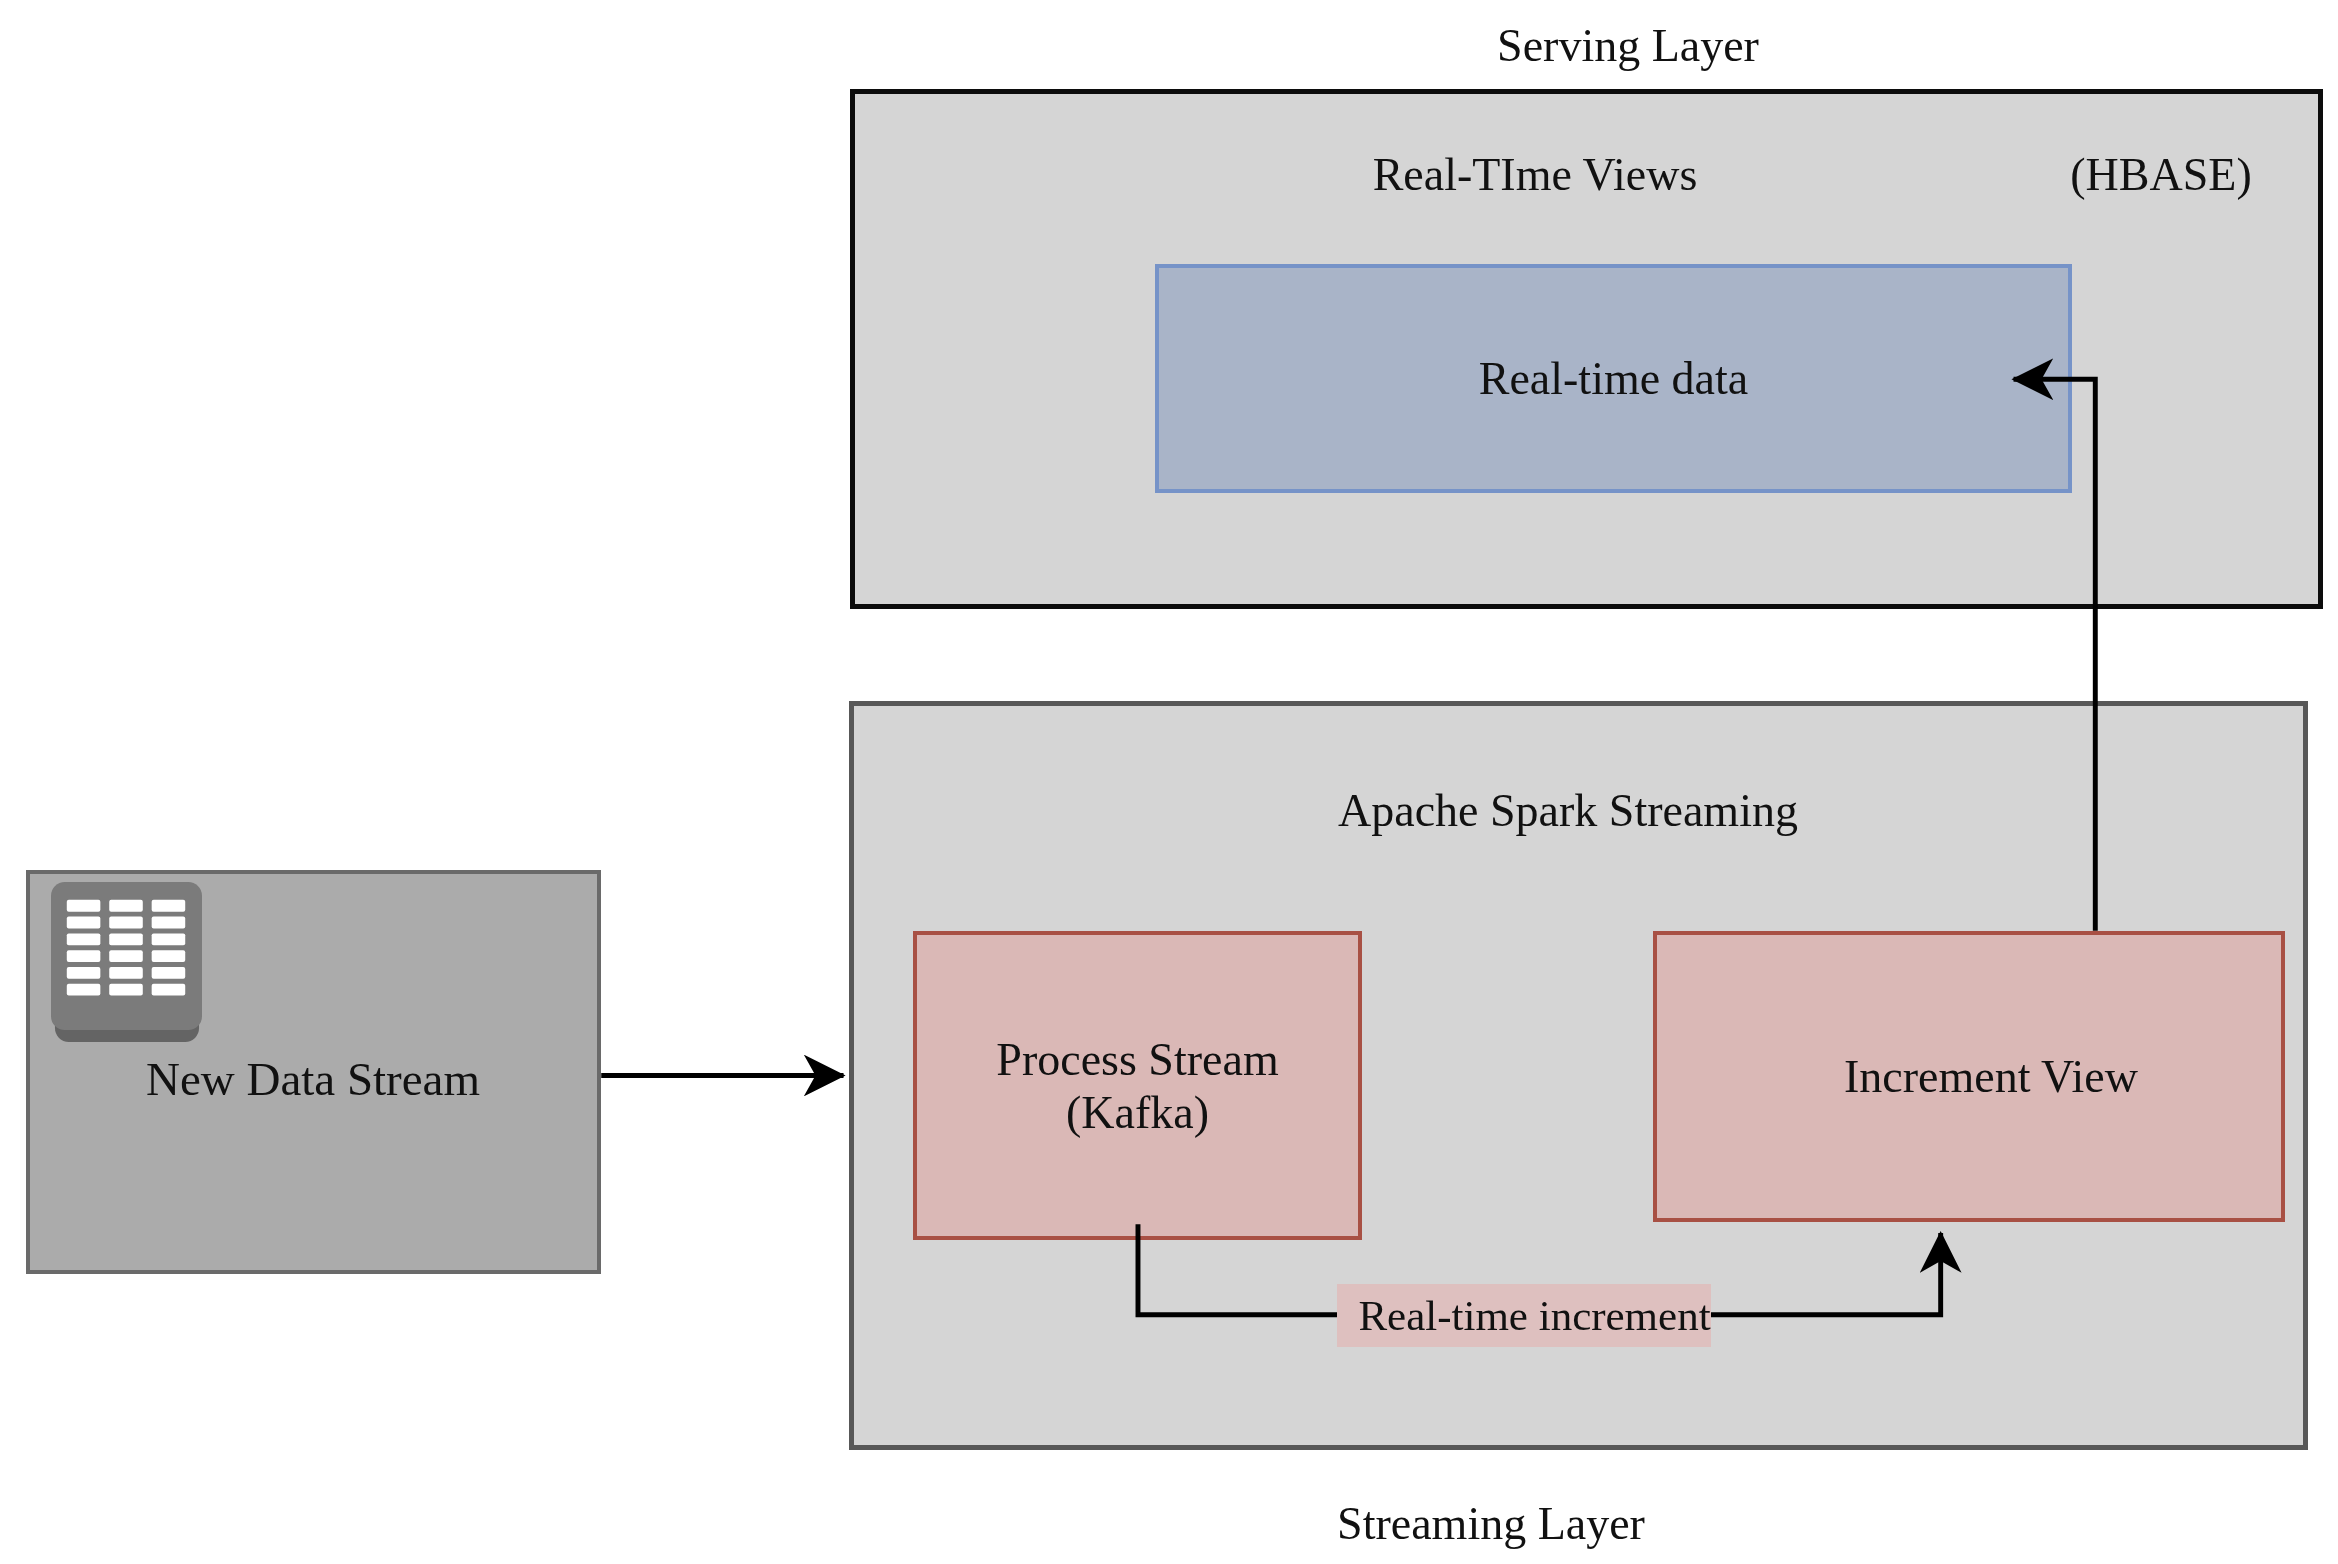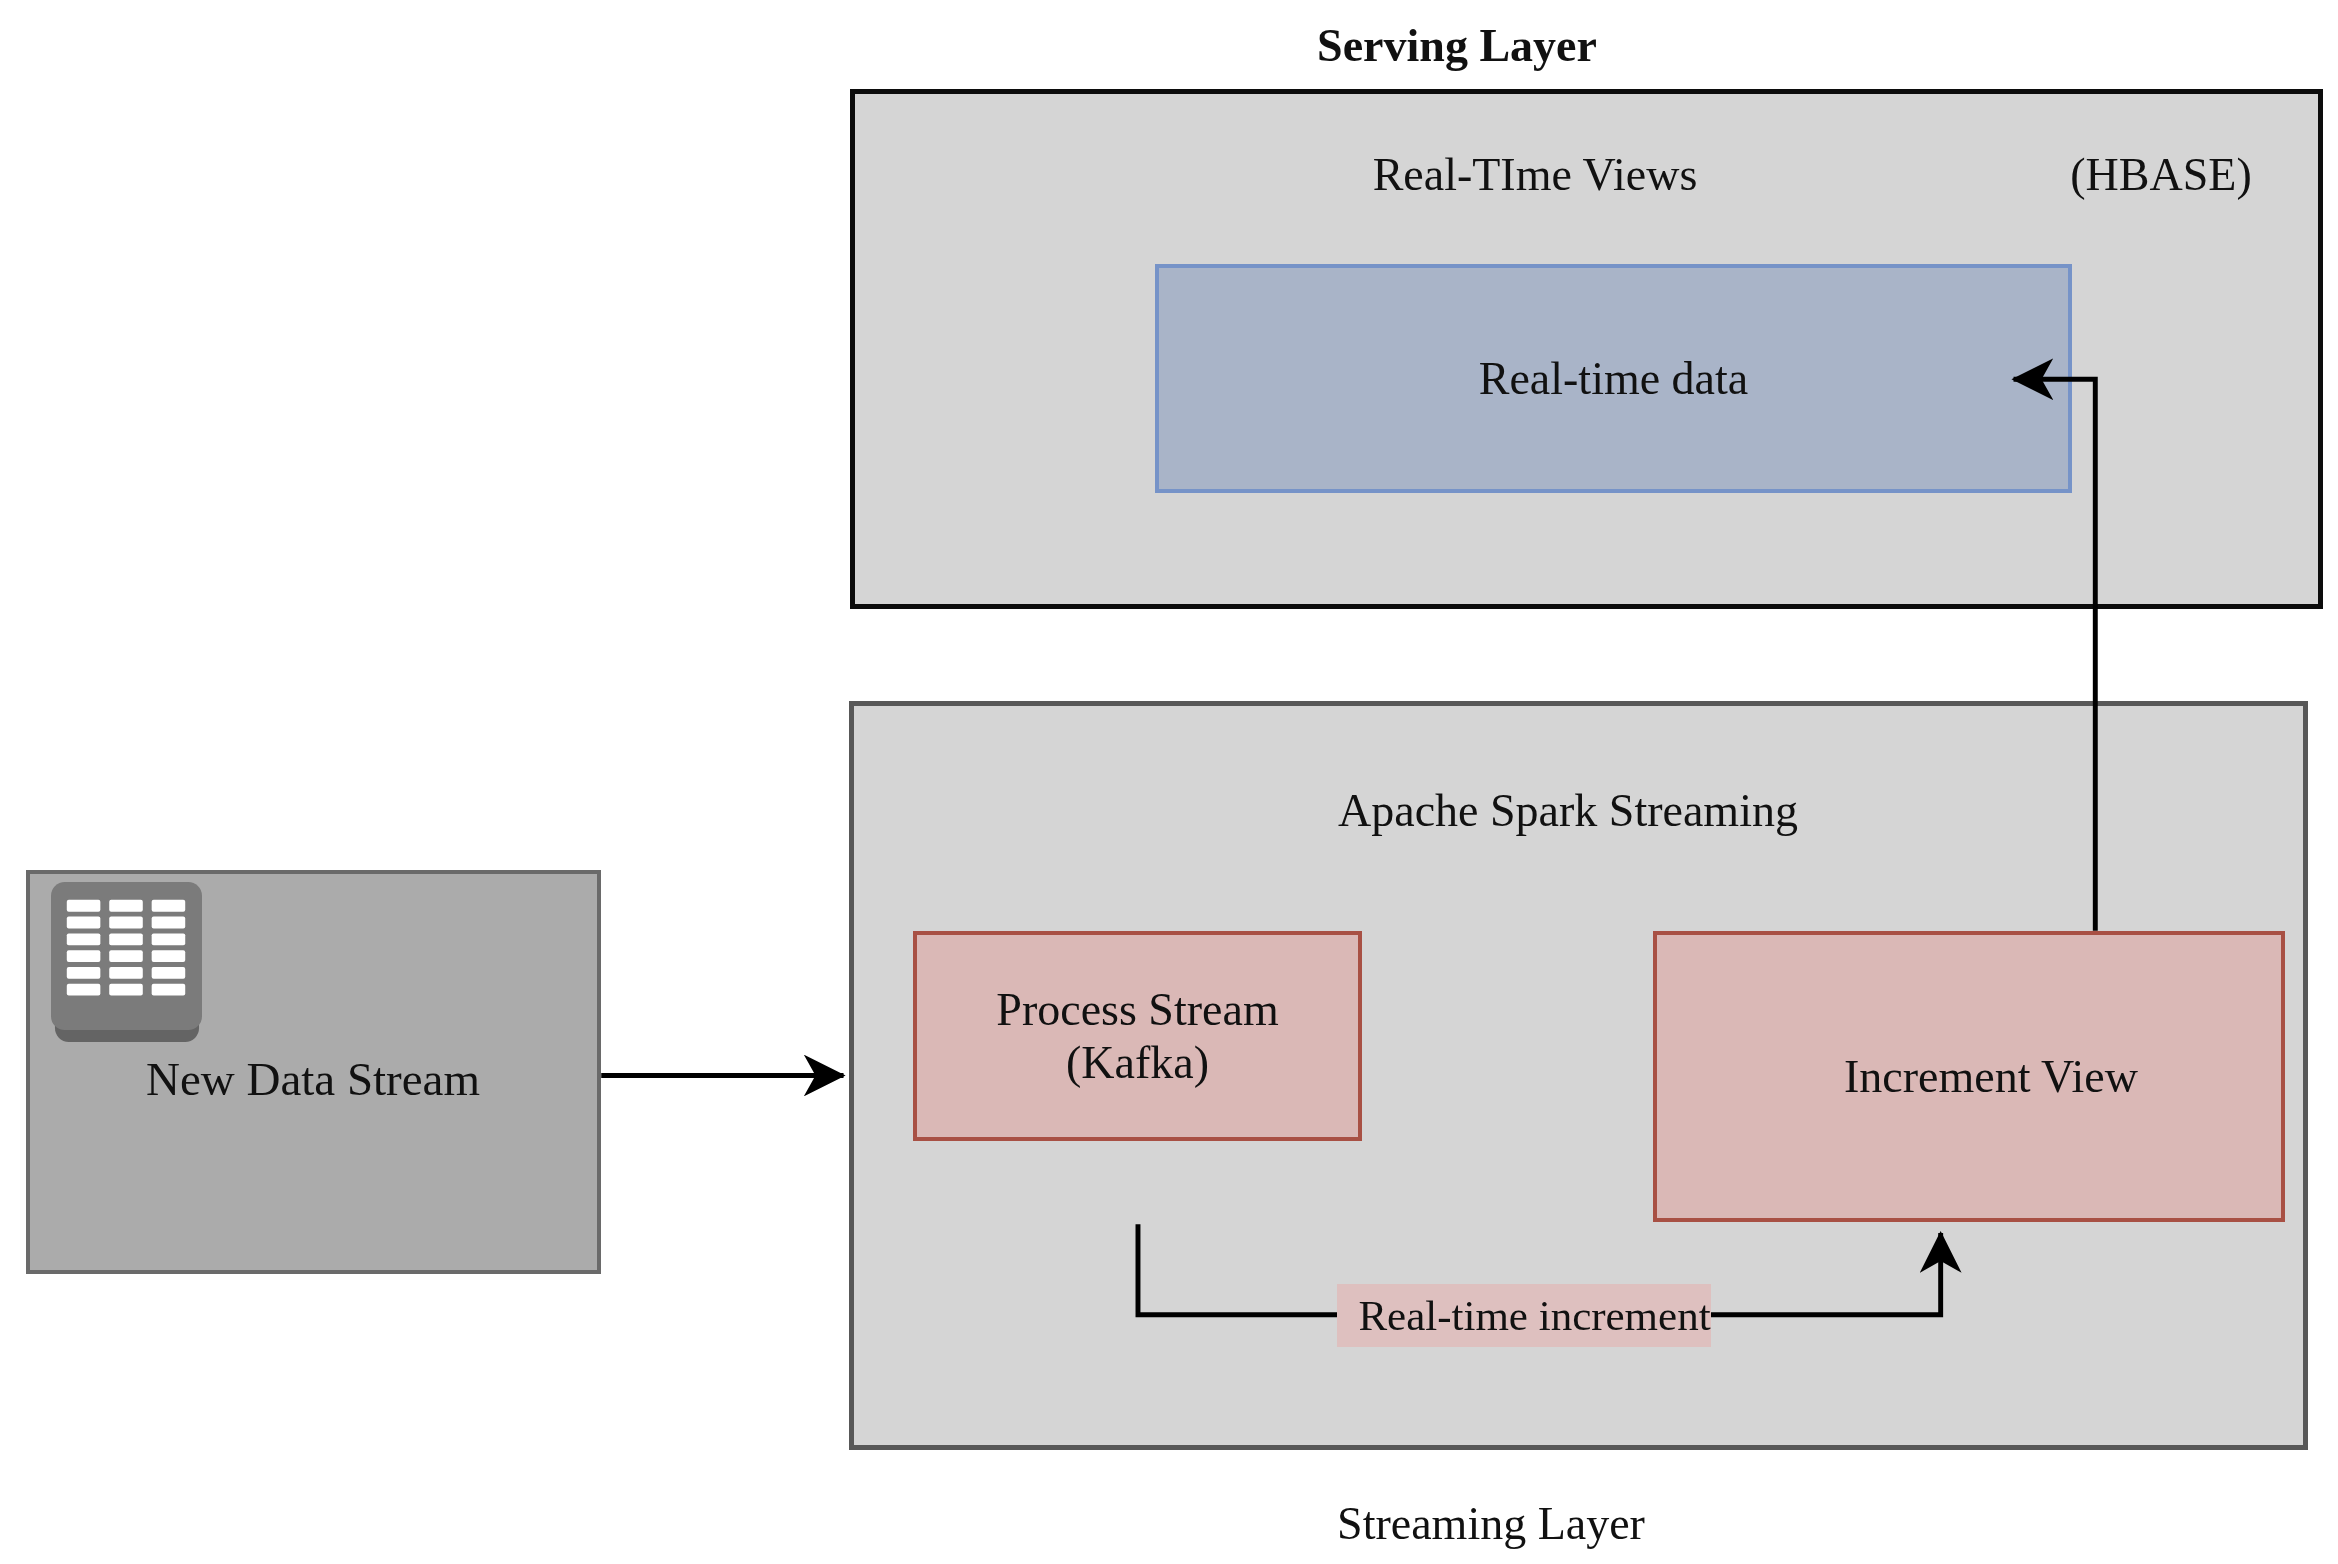--- a/index.html
+++ b/index.html
@@ -59,37 +59,37 @@
     position:absolute;left:0;top:0;width:2339px;height:1564px;
     z-index:20;pointer-events:none;
   }
   .boxes{z-index:10;}
 </style>
 </head>
 <body>
 
 <div id="canvas">
 
-  <div class="txt" style="left:1457px;top:46px;font-weight:bold;">Serving Layer</div>
+  <div class="txt" style="left:1628px;top:46px;">Serving Layer</div>
 
   <div class="layer-box serving-box boxes" style="left:850px;top:89px;width:1473px;height:520px;"></div>
 
   <div class="txt" style="left:1535px;top:175px;z-index:11;">Real-TIme Views</div>
 
   <div class="txt" style="left:2161px;top:175px;z-index:11;">(HBASE)</div>
 
   <div class="node node-blue boxes" style="left:1155px;top:264px;width:917px;height:229px;">
     <span>Real-time data</span>
   </div>
 
   <div class="layer-box streaming-box boxes" style="left:849px;top:701px;width:1459px;height:749px;"></div>
 
   <div class="txt" style="left:1568px;top:811px;z-index:11;">Apache Spark Streaming</div>
 
-  <div class="node node-pink boxes" style="left:913px;top:931px;width:449px;height:210px;">
+  <div class="node node-pink boxes" style="left:913px;top:931px;width:449px;height:309px;">
     <span>Process Stream</span>
     <span>(Kafka)</span>
   </div>
 
   <div class="node node-pink boxes" style="left:1653px;top:931px;width:632px;height:291px;padding-left:44px;">
     <span>Increment View</span>
   </div>
 
   <div class="edge-label" style="left:1337px;top:1284px;width:374px;height:63px;padding-left:21px;">Real-time increment</div>
 

